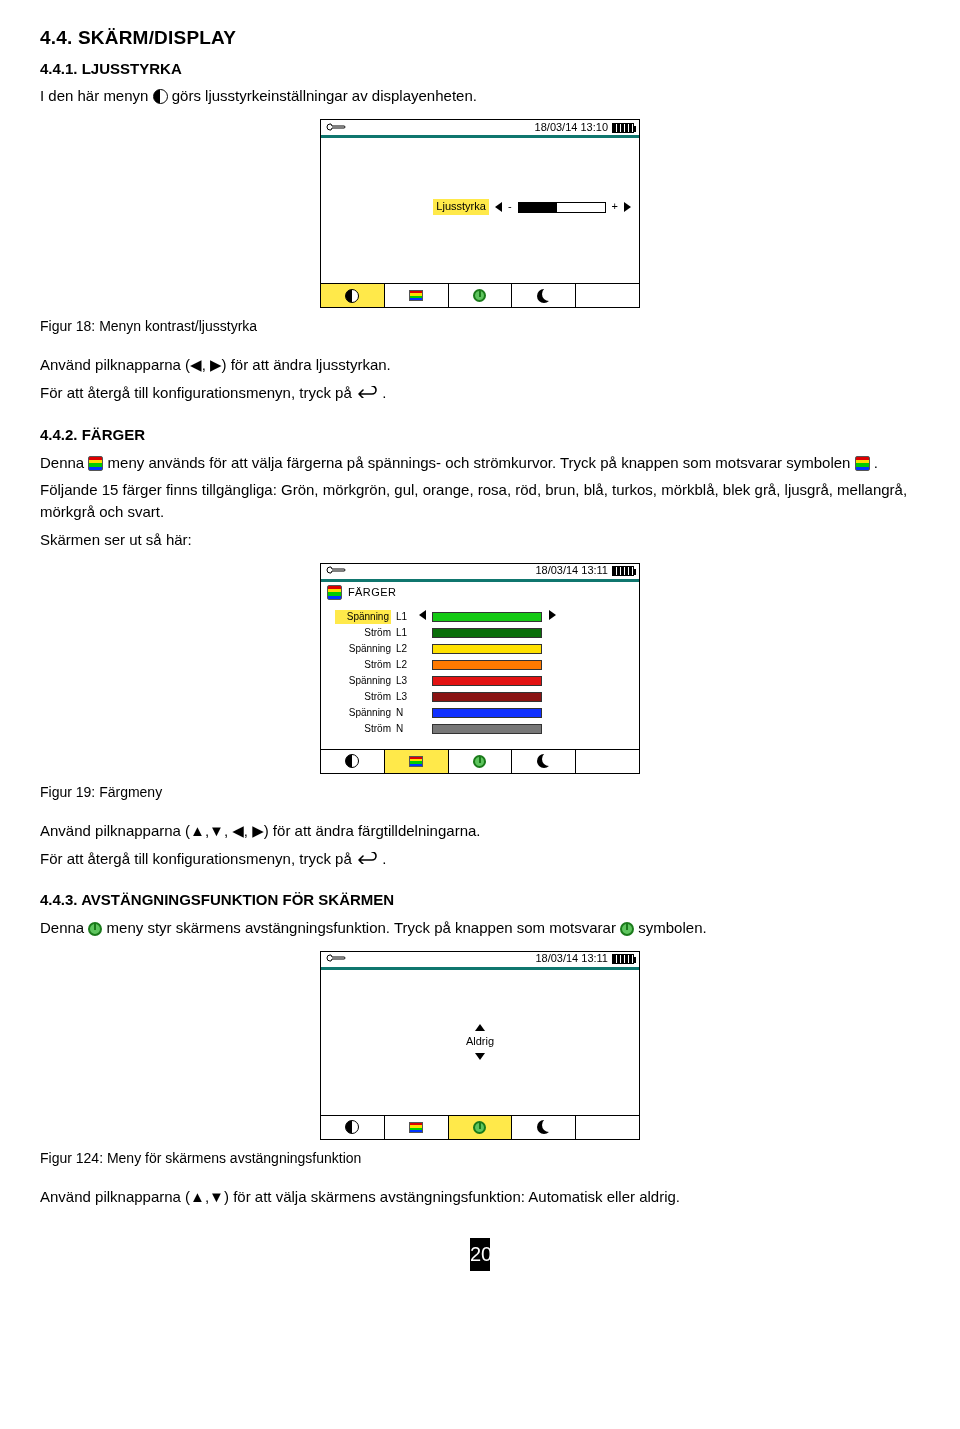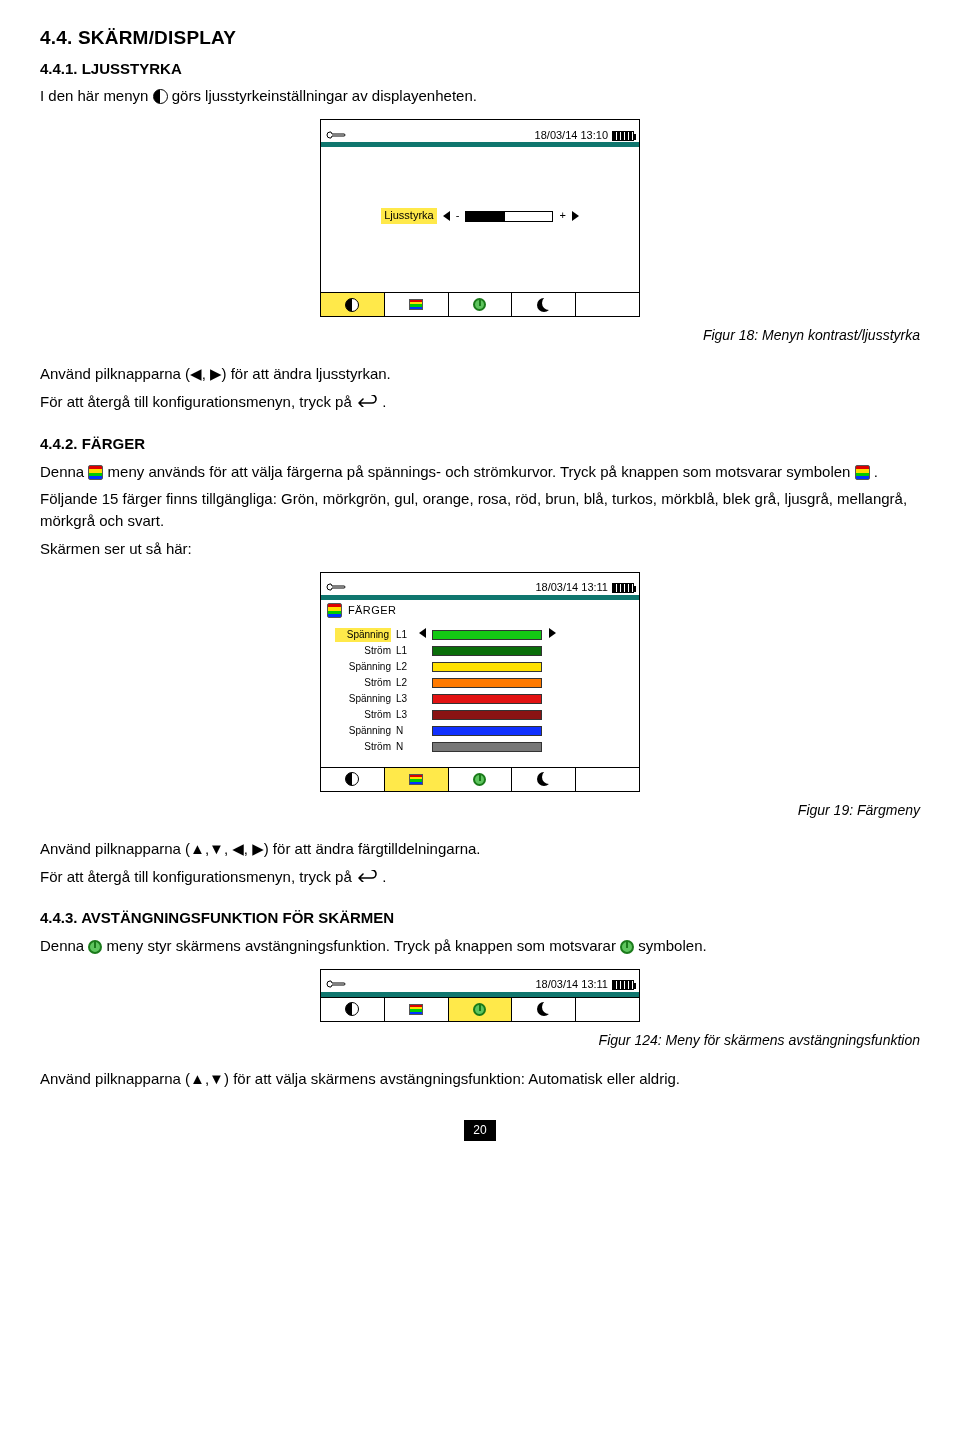--- a/index.html
+++ b/index.html
@@ -38,24 +38,23 @@
     width: 2px; height: 7px; background: #1b7a1b;
   }
 
   
   .device {
     width: 320px; border: 1px solid #000; margin: 12px auto 8px;
     background: #fff; font-size: 11px;
   }
   .device .headbar {
     display: flex; align-items: center; gap: 4px;
-    border-bottom: 5px solid #0f766e;
+    border-bottom: 3px solid #0f766e;
     padding: 2px 5px;
     height: 18px;
-    margin-top: 9px;
   }
   .device .headbar .sp { flex: 1; }
   .device .headbar .batt {
     border: 1px solid #000; width: 22px; height: 10px; position: relative; 
     background: repeating-linear-gradient(90deg,#000 0 3px,#fff 3px 4px);
   }
   .device .headbar .batt::after {
     content:""; position:absolute; right:-3px; top:2px; width:2px; height:6px; background:#000;
   }
   .device .titlebar {
@@ -106,21 +105,21 @@
   .mini-moon::before {
     content:""; position:absolute; width:14px; height:14px; border-radius:50%; background:#000; left:0; top:0;
   }
   .mini-moon::after {
     content:""; position:absolute; width:14px; height:14px; border-radius:50%; background:#fff; left:5px; top:-2px;
   }
   .wrench-icon svg { display: block; }
 
   
   .bright-row {
-    display: flex; align-items: center; justify-content: center; gap: 6px;
+    display: flex; align-items: center; justify-content: flex-end; gap: 6px;
     margin-top: 55px;
   }
   .bright-row .lbl {
     background: #ffe94a; padding: 0 3px; font-size: 11px;
   }
   .bright-bar {
     display: flex; align-items: center; border: 1px solid #000; height: 11px; width: 88px;
   }
   .bright-bar .fill { background: #000; height: 100%; width: 45%; }
   .bright-bar .rest { flex: 1; }
@@ -140,25 +139,25 @@
   .color-row .filler { flex: 1; }
 
   
   .shutdown-body {
     display: flex; flex-direction: column; align-items: center; justify-content: center;
     height: 145px; gap: 3px;
   }
   .shutdown-body .val { font-size: 11px; }
 
   .fig-caption {
-    text-align: right; font-style: italic; font-size: 14px; margin: 4px 0 18px;
+    text-align: left; font-size: 14px; margin: 4px 0 18px;
   }
   .pagefoot {
-    margin: 30px auto 0; width: 32px; background: #000; color: #fff;
-    text-align: center; font-size: 12px; padding: 2px 0;
+    margin: 30px auto 0; width: 20px; background: #000; color: #fff;
+    text-align: center; font-size: 20px; padding: 2px 0;
   }
   .section-gap { height: 8px; }
 </style>
 </head>
 <body>
 
 <h2>4.4. SKÄRM/DISPLAY</h2>
 
 <h3>4.4.1. LJUSSTYRKA</h3>
 <p>
@@ -360,20 +359,25 @@
   <div class="headbar">
     <span class="wrench-icon">
       <svg width="22" height="10" viewBox="0 0 22 10">
           <path d="M4 1a3 3 0 0 0 0 6h1l1-2h12a1 1 0 1 0 0-2H6L5 1Z" fill="none" stroke="#000" stroke-width="1"></path>
         </svg>
     </span>
     <span class="sp"></span>
     <span>18/03/14  13:11</span>
     <span class="batt"></span>
   </div>
+  <div class="shutdown-body">
+    <span class="tri-u"></span>
+    <span class="val">Aldrig</span>
+    <span class="tri-d"></span>
+  </div>
   <div class="footbar">
     <div class="fbtn">
         <span class="mini-contrast"></span>
       </div>
     <div class="fbtn">
         <span class="mini-colors"></span>
       </div>
     <div class="fbtn active">
         <span class="mini-power"></span>
       </div>

